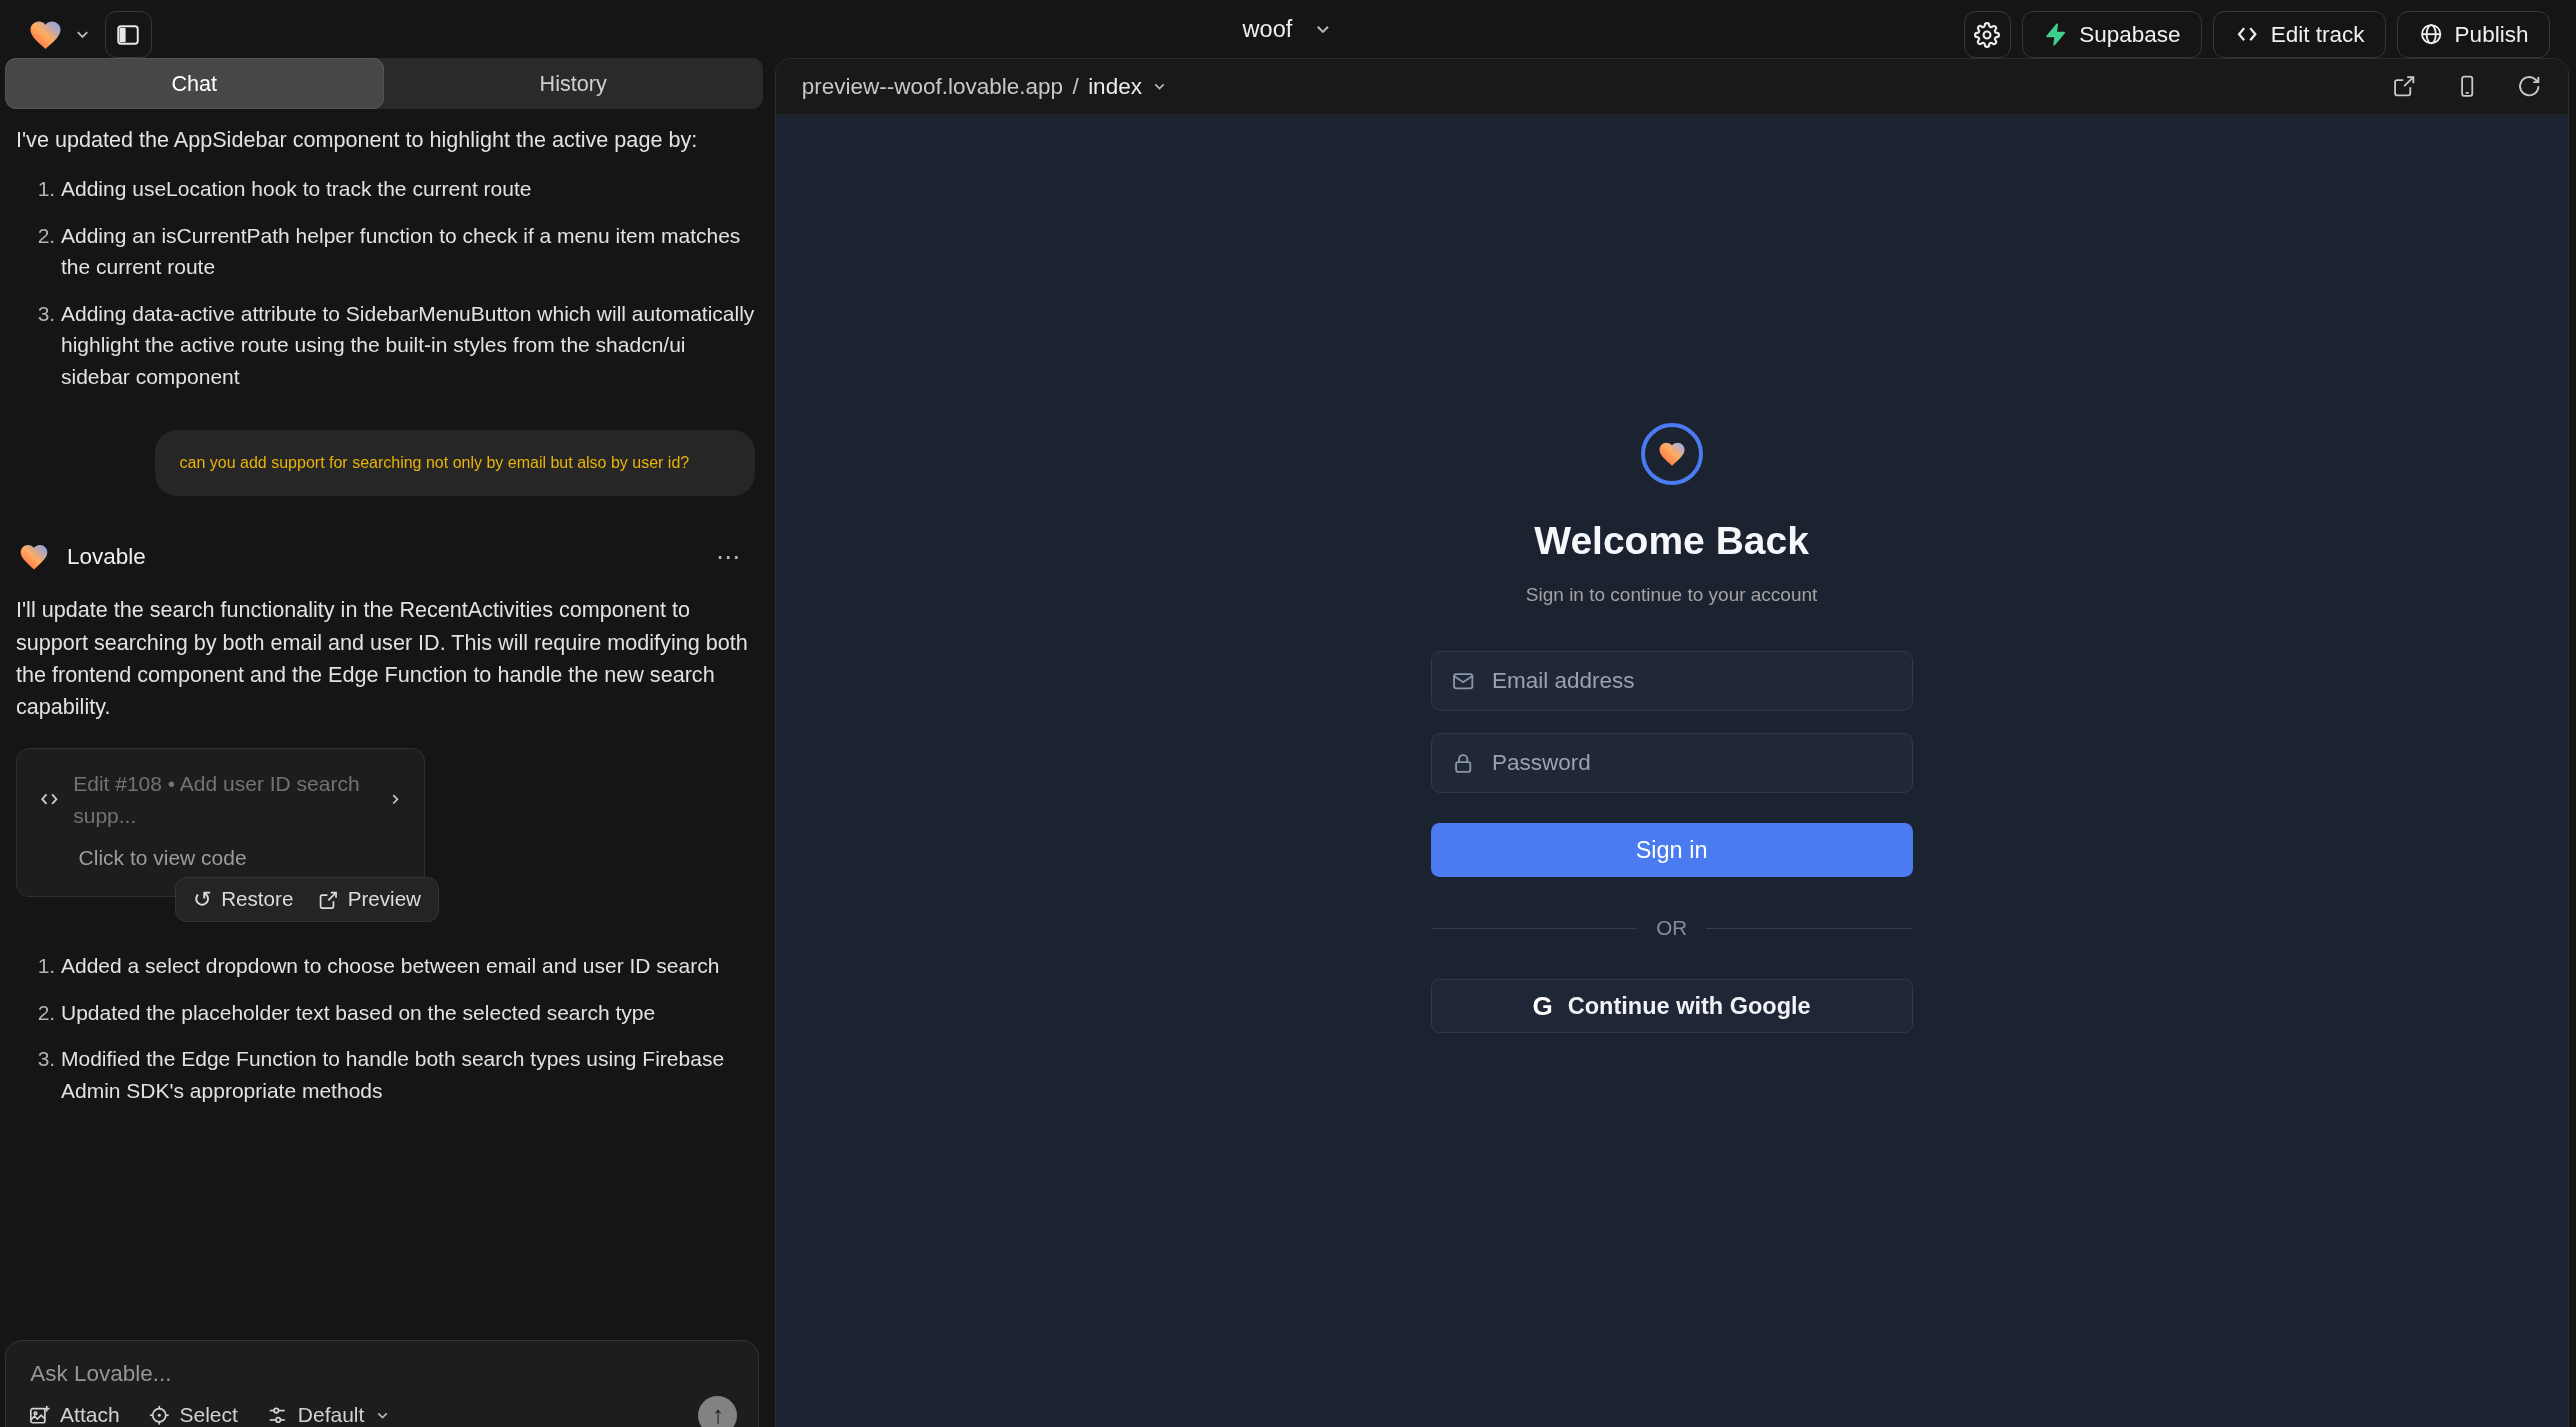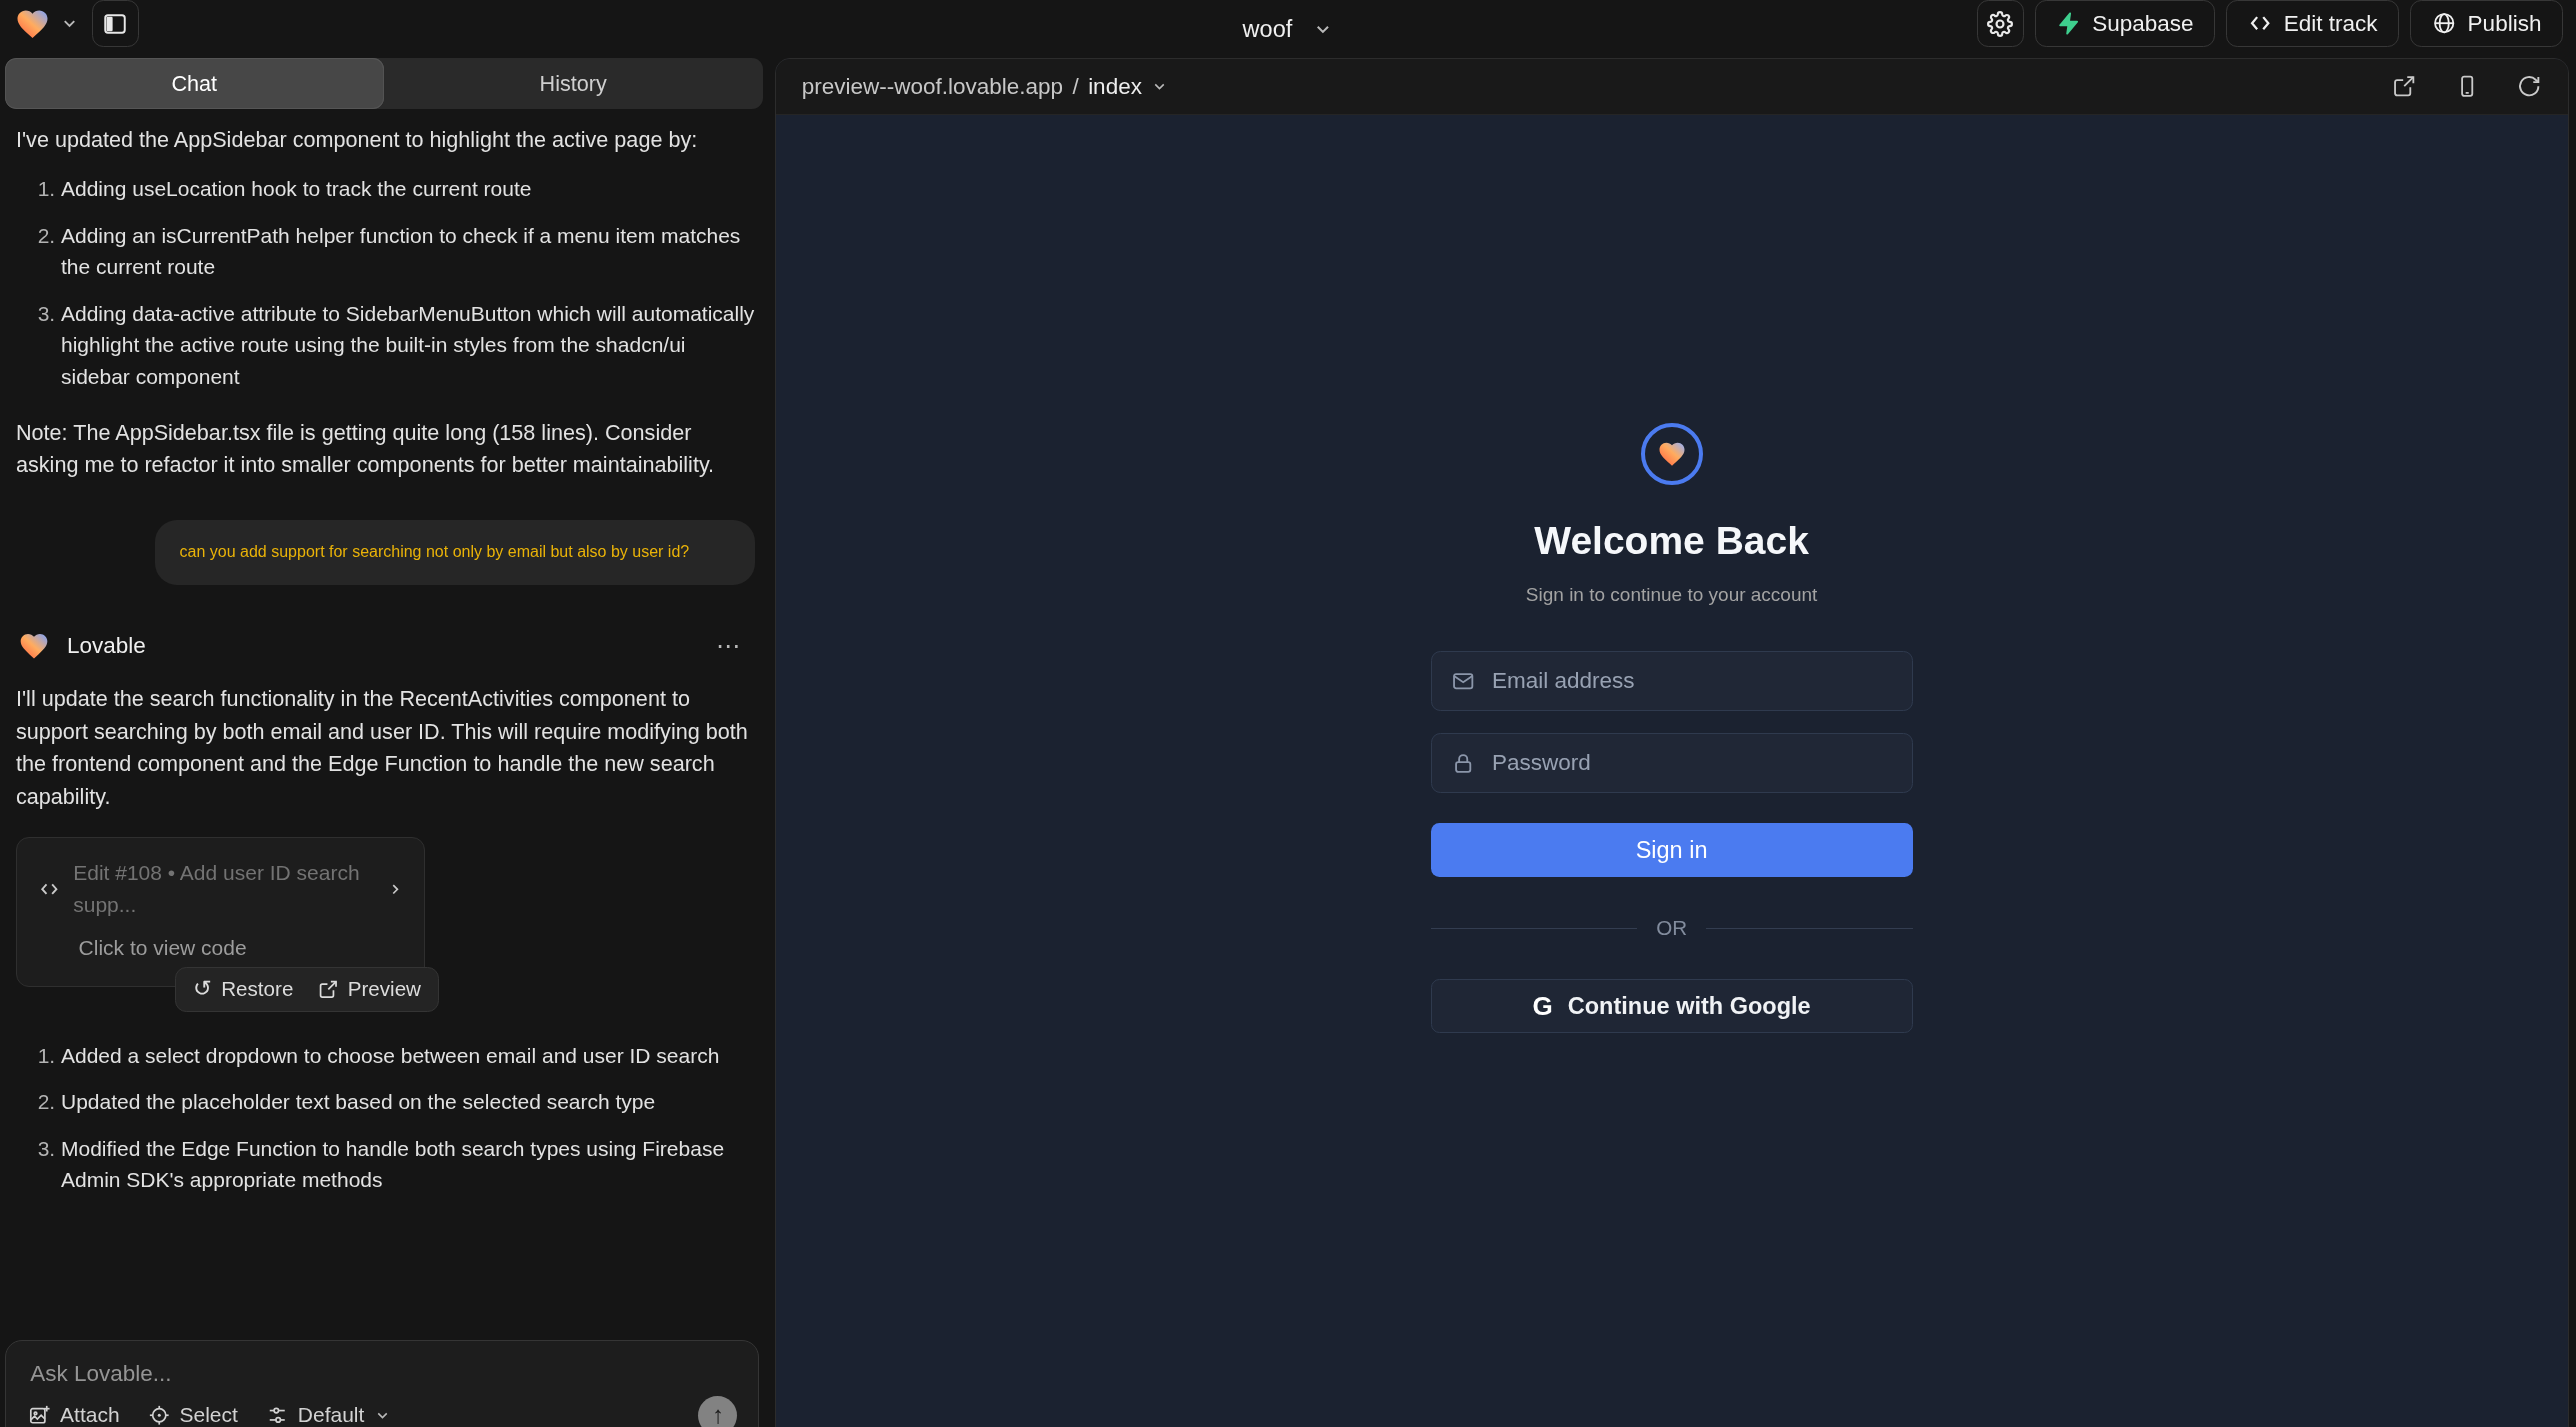--- a/index.html
+++ b/index.html
@@ -5,21 +5,21 @@
   * { box-sizing: border-box; }
   html,body { margin:0; padding:0; background:#101010; }
   .app {
     position:relative; width:2576px; height:1428px; overflow:hidden;
     background:#151515; color:#e4e4e4;
     font-family:"Liberation Sans", sans-serif;
   }
   svg { display:block; }
 
   
-  .topbar { height:58px; display:flex; align-items:flex-start; padding:0 13px; position:relative; }
+  .topbar { height:58px; display:flex; align-items:flex-end; padding:0 26px; position:relative; }
   .topbar-left { display:flex; align-items:center; gap:13px; }
   .logo-btn { display:flex; align-items:center; gap:7.5px; cursor:pointer; }
   .icon-btn {
     width:47px; height:47px; border:0.9px solid #373737; border-radius:11.3px;
     display:flex; align-items:center; justify-content:center; color:#e8e8e8; background:transparent;
   }
   .topbar-center { position:absolute; left:50%; top:0; transform:translateX(-50%); height:58px; display:flex; align-items:center; gap:20.6px; }
   .project-name { font-size:23.5px; color:#f0f0f0; }
   .topbar-right { margin-left:auto; display:flex; align-items:center; gap:11.3px; }
   .bar-btn {
@@ -190,21 +190,20 @@
         <div class="tab">History</div>
       </div>
 
       <div class="chat-scroll">
         <p class="para">I've updated the AppSidebar component to highlight the active page by:</p>
         <ol class="msg-list">
             <li>Adding useLocation hook to track the current route</li>
             <li>Adding an isCurrentPath helper function to check if a menu item matches the current route</li>
             <li>Adding data-active attribute to SidebarMenuButton which will automatically highlight the active route using the built-in styles from the shadcn/ui sidebar component</li>
           </ol>
-        <p class="para">Note: The AppSidebar.tsx file is getting quite long (158 lines). Consider asking me to refactor it into smaller components for better maintainability.</p>
 
         <div class="user-bubble">can you add support for searching not only by email but also by user id?</div>
 
         <div class="assistant-head">
           <svg width="36" height="32" viewBox="0 0 24 24">
             <defs>
                 <linearGradient id="hgB" x1="0" y1="1" x2="1" y2="0">
               <stop offset="0" stop-color="#ff5a3c"></stop>
                   <stop offset="0.5" stop-color="#ffac5f"></stop>
                   <stop offset="1" stop-color="#7aa2ff"></stop>

